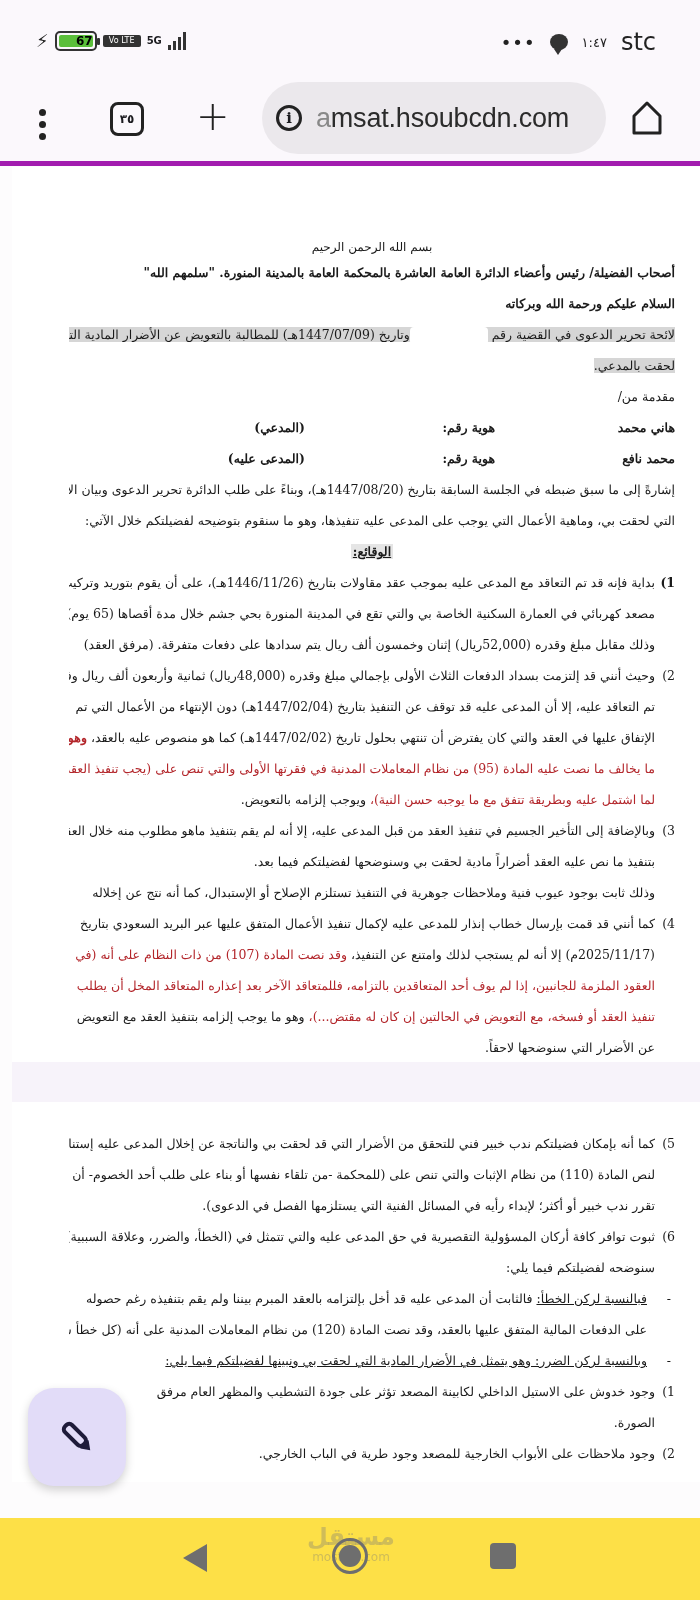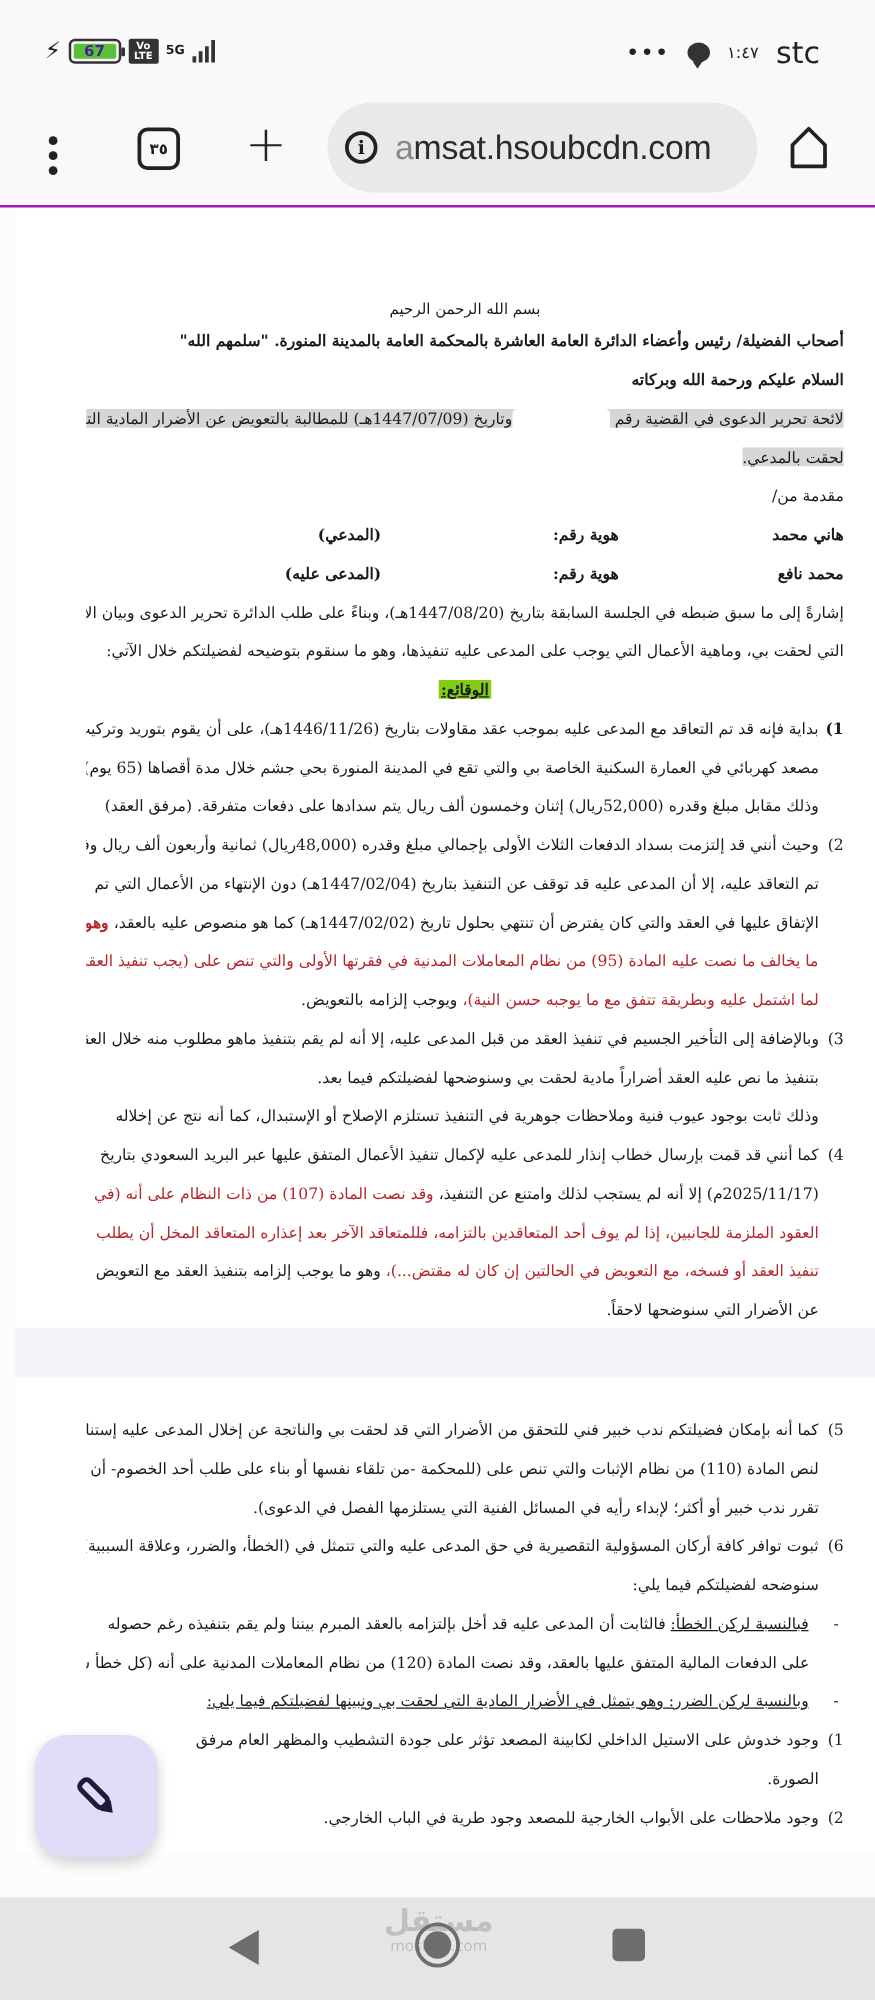--- a/index.html
+++ b/index.html
@@ -4,35 +4,35 @@
 <style>
   * { box-sizing: border-box; margin: 0; padding: 0; }
   html, body { width: 700px; height: 1600px; overflow: hidden; background: #fdfcfd; }
   body { position: relative; font-family: "DejaVu Sans", sans-serif; color: #1b1b1f; }
 
   
   .status-bar { position: absolute; top: 0; left: 0; width: 700px; height: 82px; background: #fbf8fc; }
   .sb-left { position: absolute; left: 36px; top: 30px; display: flex; align-items: center; gap: 6px; font-size: 13px; }
   .bolt { font-size: 18px; color: #222; }
   .battery { width: 42px; height: 20px; border: 2px solid #333; border-radius: 5px; padding: 2px; position: relative; }
-  .battery-fill { height: 100%; background: #5bbf3a; border-radius: 2px; font-size: 12px; font-weight: bold; line-height: 12px; text-align: center; color: #4c1d95; }
+  .battery-fill { height: 100%; background: #5bbf3a; border-radius: 2px; font-size: 12px; font-weight: bold; line-height: 12px; text-align: right; color: #000000; }
   .battery-nub { position: absolute; right: -5px; top: 5px; width: 3px; height: 7px; background: #333; border-radius: 1px; }
-  .volte { background: #333; color: #fff; font-size: 8px; font-weight: bold; line-height: 8px; padding: 2px 2px; border-radius: 2px; text-align: center; width: 24px; }
+  .volte { background: #333; color: #fff; font-size: 8px; font-weight: normal; line-height: 8px; padding: 2px 2px; border-radius: 2px; text-align: center; width: 38px; }
   .net { display: flex; flex-direction: column; align-items: flex-end; line-height: 9px; font-size: 10px; font-weight: bold; }
   .signal { display: flex; align-items: flex-end; gap: 2px; height: 18px; }
   .signal span { display: block; width: 3px; background: #333; }
   .sb-right { position: absolute; right: 44px; top: 28px; display: flex; align-items: center; gap: 14px; font-size: 22px; color: #222; }
   .dots3 { font-size: 18px; letter-spacing: 1px; }
   .msg-icon { width: 18px; height: 16px; background: #333; border-radius: 50% 50% 50% 50%; position: relative; }
   .msg-icon::after { content: ""; position: absolute; left: 4px; bottom: -5px; border-left: 4px solid transparent; border-right: 4px solid transparent; border-top: 6px solid #333; }
   .clock { font-size: 13px; }
   .carrier { font-size: 24px; }
 
   
-  .toolbar { position: absolute; top: 82px; left: 0; width: 700px; height: 84px; background: #fbf8fc; border-bottom: 2px solid #a21caf; }
+  .toolbar { position: absolute; top: 82px; left: 0; width: 700px; height: 84px; background: #fbf8fc; border-bottom: 5px solid #a21caf; }
   .tb-menu { position: absolute; left: 32px; top: 22px; width: 20px; height: 40px; display: flex; flex-direction: column; align-items: center; justify-content: center; gap: 5px; }
   .tb-menu span { width: 7px; height: 7px; background: #222; border-radius: 50%; }
   .tb-tabs { position: absolute; left: 110px; top: 20px; width: 34px; height: 34px; border: 3px solid #222; border-radius: 8px; font-size: 12px; text-align: center; line-height: 28px; font-weight: bold; }
   .tb-plus { position: absolute; left: 196px; top: 14px; font-size: 40px; font-weight: 300; color: #222; line-height: 40px; }
   .url-bar { position: absolute; left: 262px; top: 0px; width: 344px; height: 72px; background: #ebe8ec; border-radius: 36px; display: flex; align-items: center; }
   .info-icon { margin-left: 14px; width: 26px; height: 26px; border: 3px solid #222; border-radius: 50%; font-size: 15px; font-weight: bold; text-align: center; line-height: 20px; font-family: "DejaVu Serif", serif; }
   .url-text { margin-left: 14px; font-size: 27px; color: #2b2b2b; letter-spacing: -0.2px; font-family: "Liberation Sans", sans-serif; }
   .url-text .fade { color: #888; }
   .tb-home { position: absolute; right: 36px; top: 18px; width: 34px; height: 36px; }
 
@@ -46,33 +46,33 @@
   .bismillah { text-align: center; font-size: 12px; margin-top: 70px; line-height: 20px; }
   .bold { font-weight: bold; text-align: right; }
   .line { white-space: nowrap; overflow: hidden; }
   .hl { background: #d6d6d6; }
   .redact { display: inline-block; width: 78px; height: 18px; background: #fff; vertical-align: middle; border-radius: 4px; }
   .party { display: flex; font-weight: bold; }
   .party .name { width: 180px; }
   .party .idlabel { width: 190px; }
   .party .role { flex: 1; }
   .center-head { text-align: center; font-weight: bold; text-decoration: underline; }
-  .center-head span { background: #84cc16; padding: 0 2px; }
+  .center-head span { background: #e5e5e5; padding: 0 2px; }
   .item { position: relative; padding-right: 20px; }
   .item .num { position: absolute; right: 0; top: 0; }
   .red { color: #b3262b; }
   .ul { text-decoration: underline; }
   .dash-item { position: relative; padding-right: 28px; }
   .dash-item .dash { position: absolute; right: 4px; top: 0; }
 
   
   .fab { position: absolute; left: 28px; top: 1388px; width: 98px; height: 98px; background: #e2dcf8; border-radius: 26px; box-shadow: 0 4px 10px rgba(0,0,0,0.18); display: flex; align-items: center; justify-content: center; }
 
   
-  .navbar { position: absolute; top: 1518px; left: 0; width: 700px; height: 82px; background: #e5e5e5; }
+  .navbar { position: absolute; top: 1518px; left: 0; width: 700px; height: 82px; background: #fde047; }
   .nav-back { position: absolute; left: 183px; top: 26px; width: 0; height: 0; border-top: 14px solid transparent; border-bottom: 14px solid transparent; border-right: 24px solid #6e6e6e; }
   .nav-home { position: absolute; left: 332px; top: 20px; width: 36px; height: 36px; border: 3px solid #6e6e6e; border-radius: 50%; display: flex; align-items: center; justify-content: center; }
   .nav-home span { width: 22px; height: 22px; background: #6e6e6e; border-radius: 50%; display: block; }
   .nav-recent { position: absolute; left: 490px; top: 25px; width: 26px; height: 26px; background: #6e6e6e; border-radius: 4px; }
   .watermark { position: absolute; left: 306px; top: 6px; width: 90px; text-align: center; color: rgba(120,120,120,0.35); font-size: 24px; font-weight: bold; line-height: 26px; direction: rtl; }
   .watermark small { display: block; font-size: 12px; font-weight: normal; line-height: 14px; direction: ltr; }
 </style>
 </head>
 <body>
 

